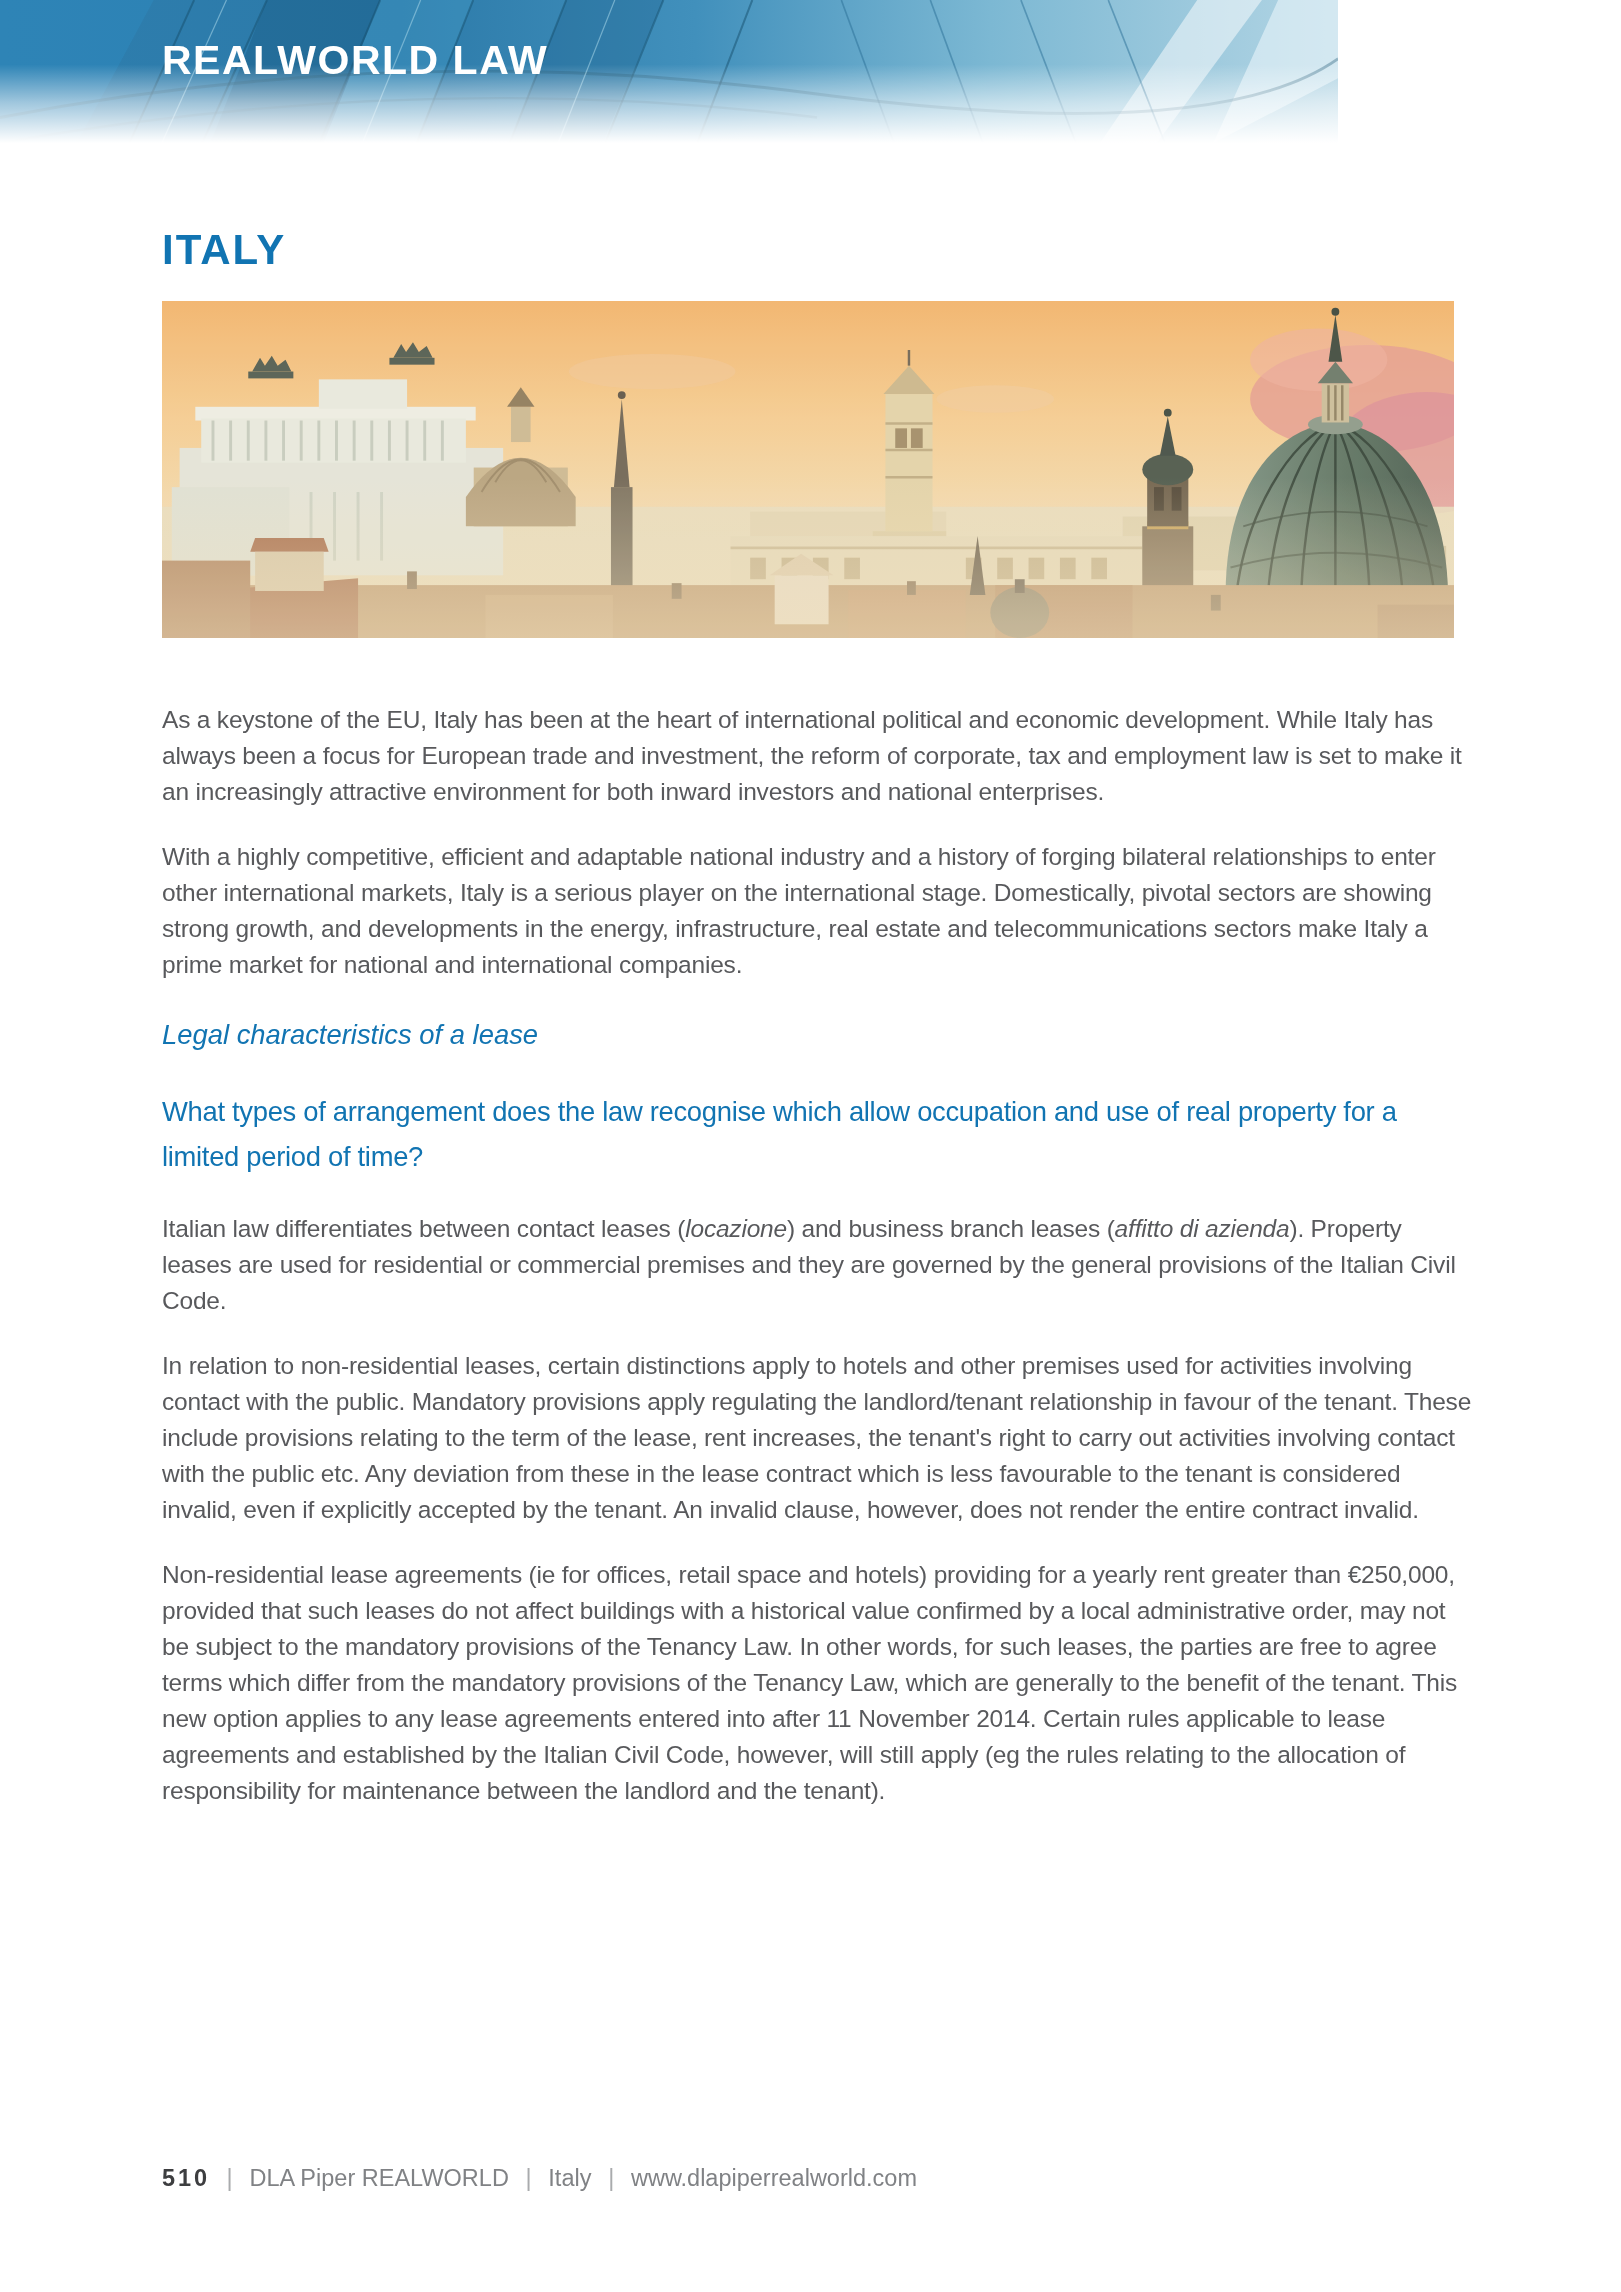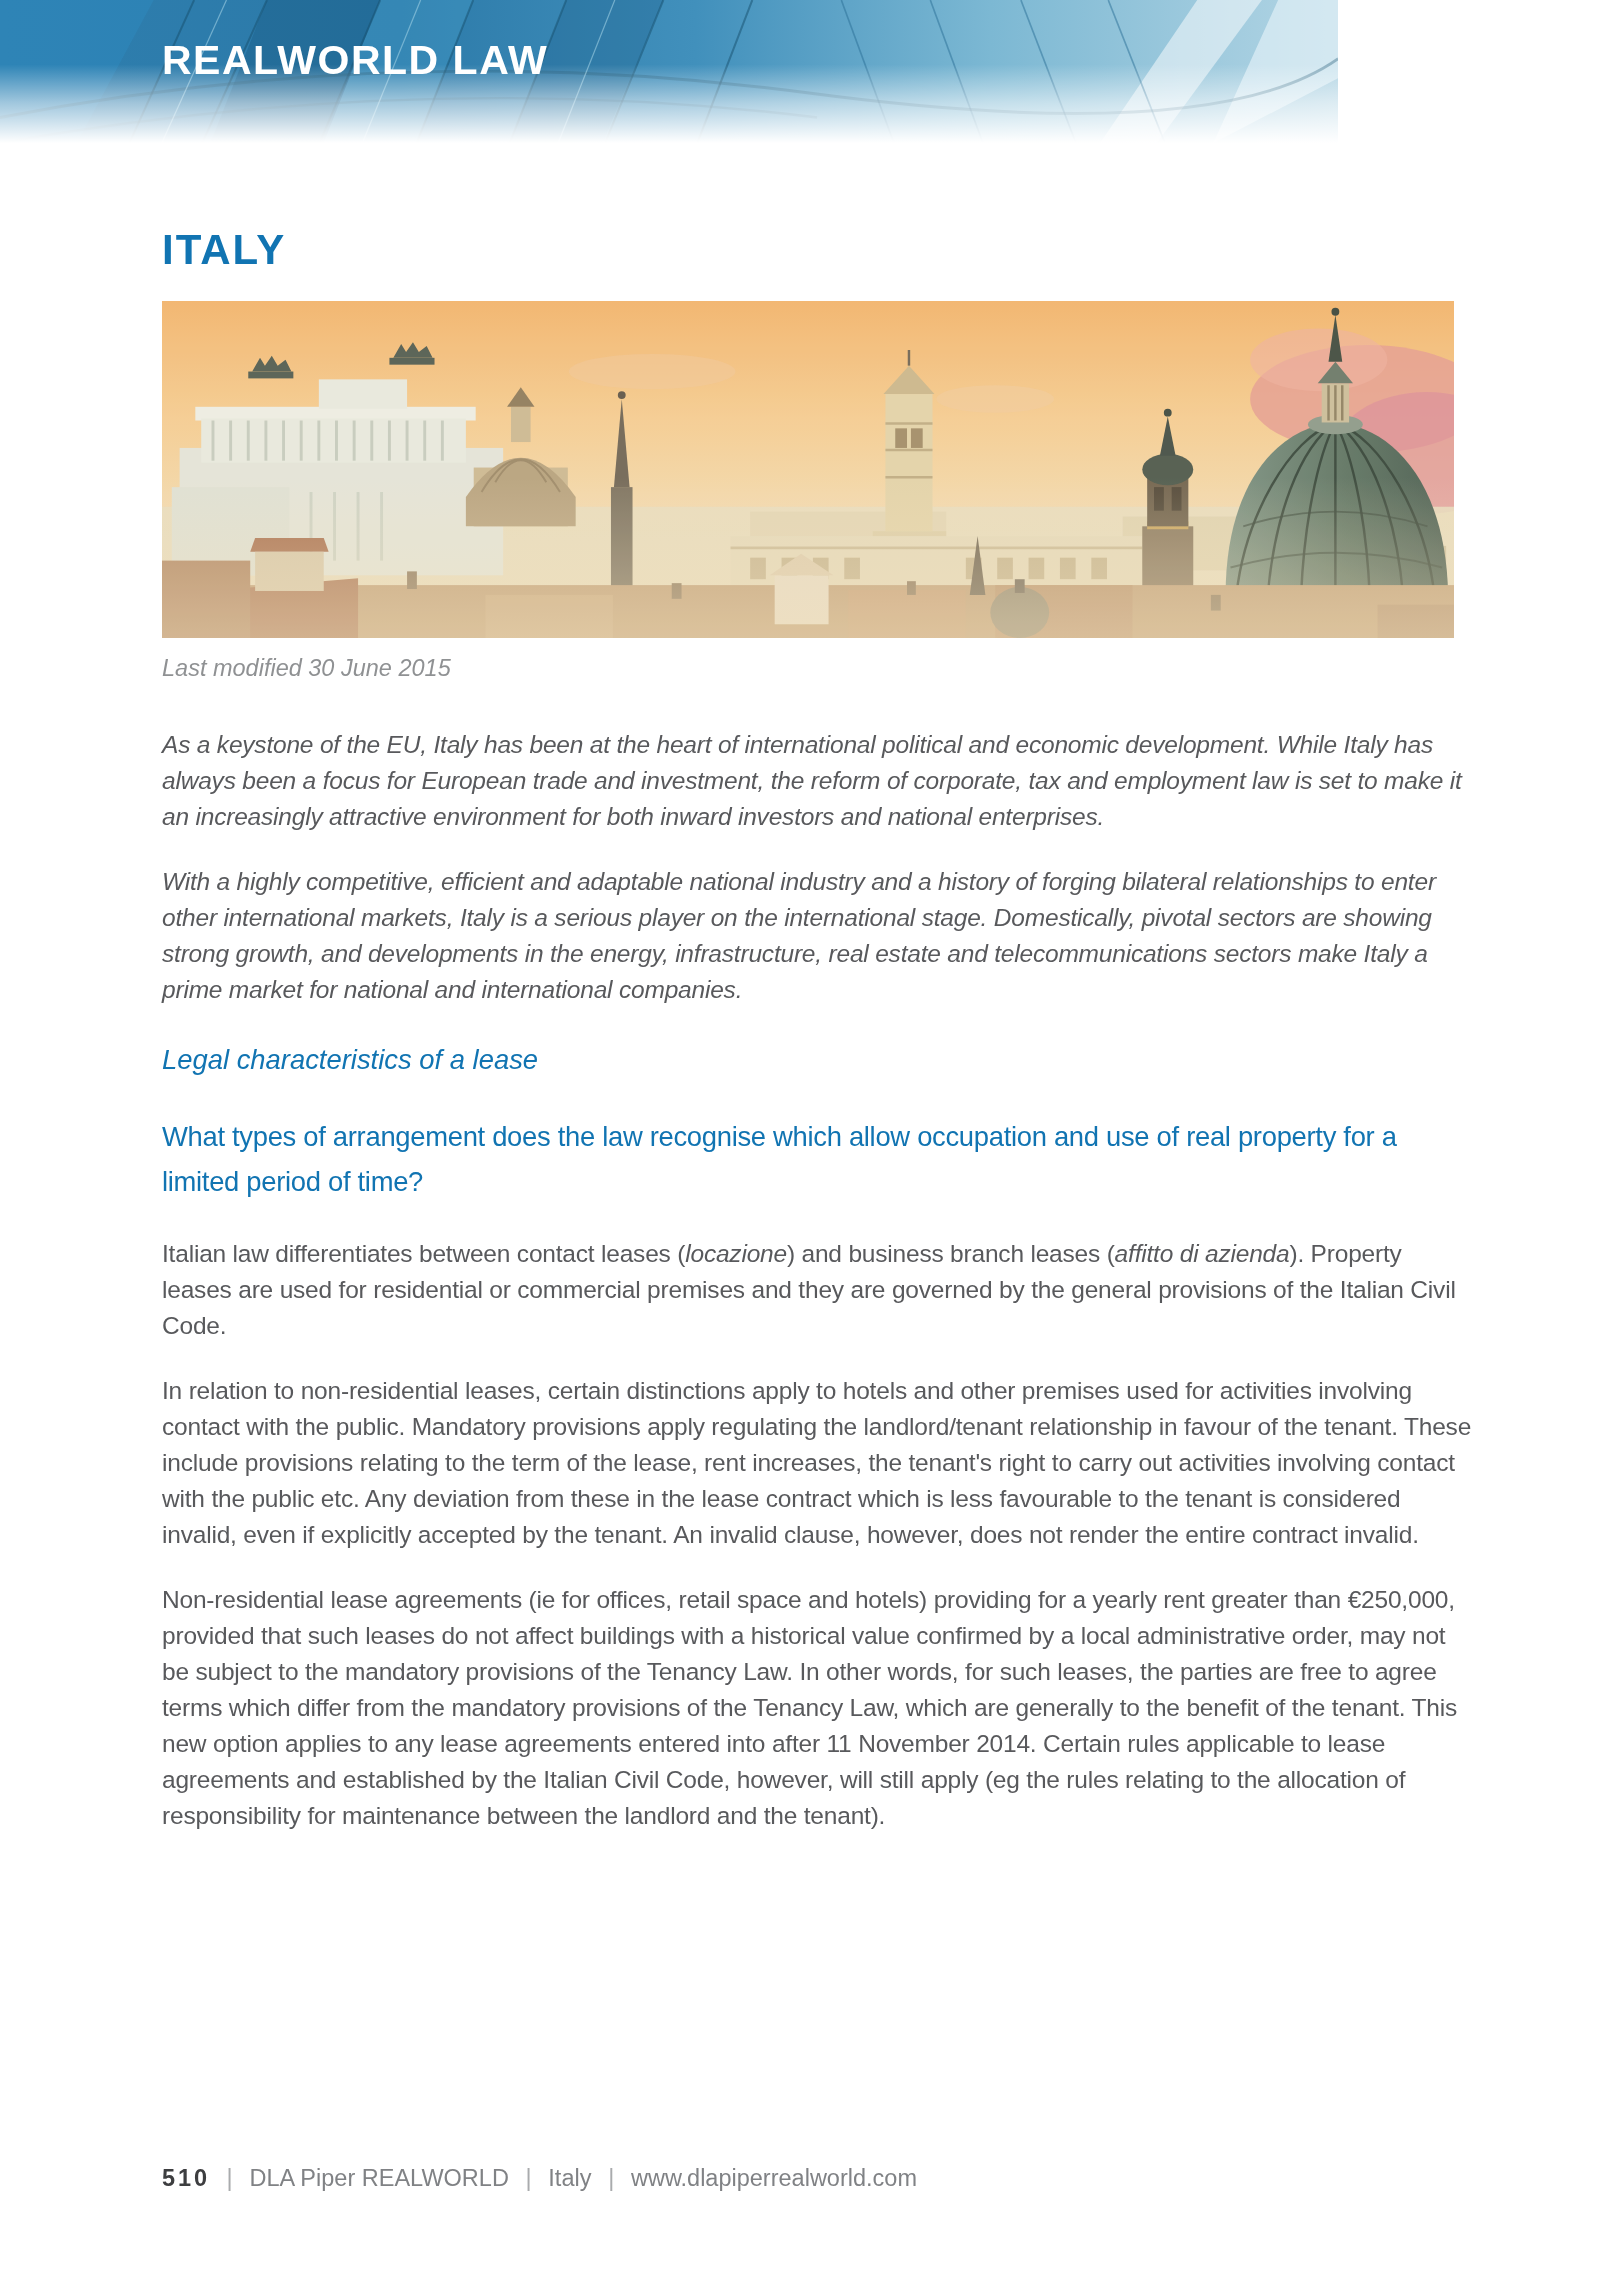--- a/index.html
+++ b/index.html
@@ -30,21 +30,21 @@
   }
   .photo {
     margin-top: 26.5px; width: 1292px; height: 337px;
     overflow: hidden;
   }
   .photo svg { display: block; width: 100%; height: 100%; }
   .caption {
     margin-top: 16.7px;
     color: #8f9193; font-size: 23.5px; font-style: italic; line-height: 29px;
   }
-  .intro-block { margin-top: 44px; font-style: italic; }
+  .intro-block { margin-top: 64px; }
   p.body-p {
     margin: 0 0 29px 0;
     color: #58595c; font-size: 24.5px; line-height: 36px;
     letter-spacing: -0.2px;
   }
   .section-heading {
     margin: 47px 0 0 0;
     color: #1174b2; font-size: 30px; font-weight: bold;
     letter-spacing: 0.5px; line-height: 39px;
   }
@@ -292,21 +292,20 @@
         <rect x="250" y="276" width="10" height="18"></rect>
         <rect x="520" y="288" width="10" height="16"></rect>
         <rect x="760" y="286" width="9" height="14"></rect>
         <rect x="1070" y="300" width="10" height="16"></rect>
       </g>
       <rect x="0" y="180" width="1318" height="164" fill="url(#hazeGrad)"></rect>
       <rect width="1318" height="344" fill="#f5c689" opacity="0.08"></rect>
     </svg>
   </div>
 
-  <div class="caption">Last modified 30 June 2015</div>
 
   <div class="intro-block">
     <p class="body-p"><span>As a keystone of the EU, Italy has been at the heart of international political and economic development. While Italy has always been a focus for European trade and investment, the reform of corporate, tax and employment law is set to make it an increasingly attractive environment for both inward investors and national enterprises.</span></p>
     <p class="body-p"><span>With a highly competitive, efficient and adaptable national industry and a history of forging bilateral relationships to enter other international markets, Italy is a serious player on the international stage. Domestically, pivotal sectors are showing strong growth, and developments in the energy, infrastructure, real estate and telecommunications sectors make Italy a prime market for national and international companies.</span></p>
   </div>
 
 
   <h3 class="subsection-heading">Legal characteristics of a lease</h3>
 
   <div class="question">What types of arrangement does the law recognise which allow occupation and use of real property for a limited period of time?</div>

